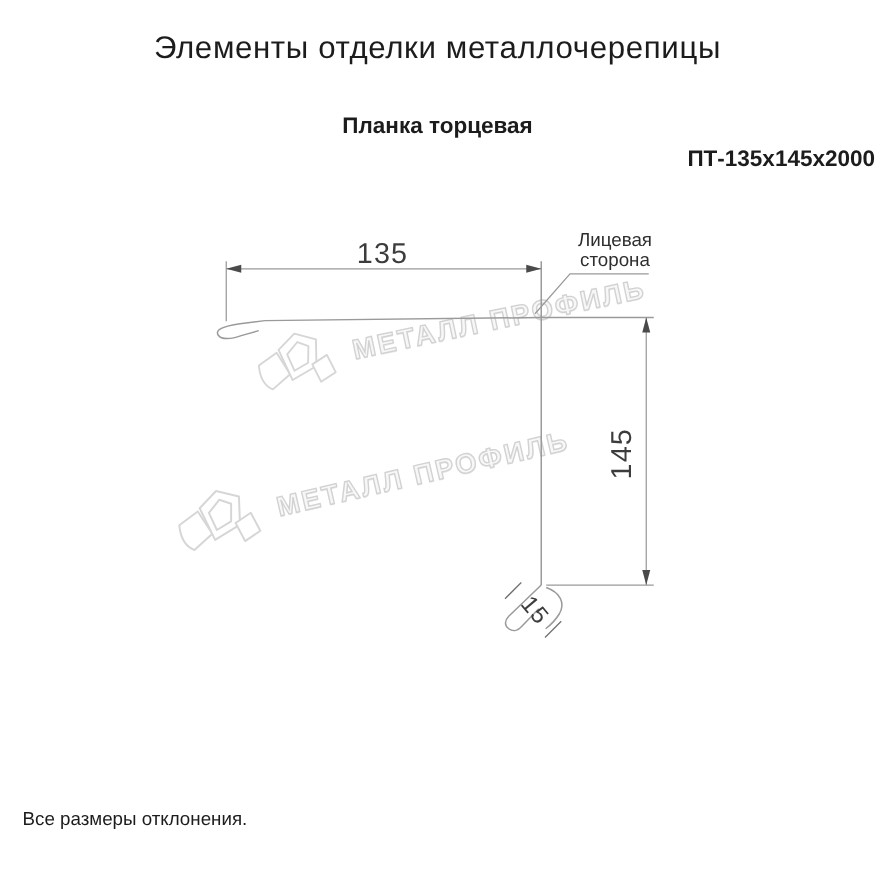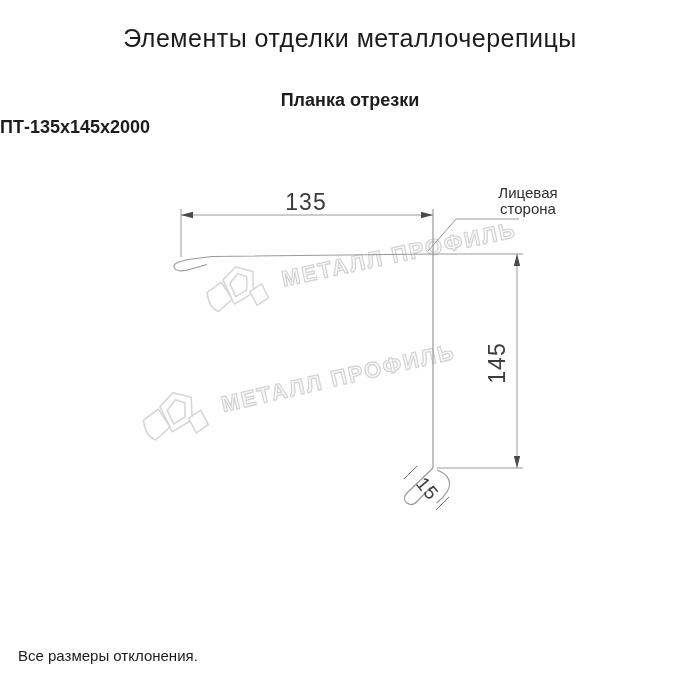--- a/index.html
+++ b/index.html
@@ -13,21 +13,21 @@
   .page-title{
     position:absolute;top:24px;left:0;width:700px;
     text-align:center;font-size:25px;letter-spacing:0.5px;color:#1c1c1c;
   }
   .product-name{
     position:absolute;top:90px;left:0;width:700px;
     text-align:center;font-size:18px;font-weight:bold;color:#1c1c1c;
   }
   .product-code{
     position:absolute;top:117px;left:0;width:700px;
-    text-align:left;font-size:18px;font-weight:bold;color:#1c1c1c;
+    text-align:right;font-size:18px;font-weight:bold;color:#1c1c1c;
   }
   
   .watermark{
     position:absolute;display:flex;align-items:center;gap:10px;
     z-index:1;white-space:nowrap;pointer-events:none;
   }
   .watermark .wm-text{
     font-size:22px;font-weight:bold;letter-spacing:2px;
     color:#f7f7f7;
     -webkit-text-stroke:1.1px #d2d2d2;
@@ -40,33 +40,33 @@
   .dim-label{
     position:absolute;z-index:3;color:#3c3c3c;
     display:flex;align-items:center;justify-content:center;
     font-size:23px;letter-spacing:1px;
   }
   #dim135{left:276px;top:188px;width:60px;height:28px;}
   #dim145{left:467px;top:349px;width:60px;height:28px;transform:rotate(-90deg);}
   #dim15{left:402px;top:475px;width:50px;height:28px;font-size:19px;transform:rotate(50deg);}
   .face-label{
     position:absolute;z-index:3;left:456px;top:185px;width:72px;
-    text-align:center;font-size:15px;line-height:16px;color:#2e2e2e;margin-left:36px;
+    text-align:center;font-size:15px;line-height:16px;color:#2e2e2e;
   }
   
   .footer{
     position:absolute;left:18px;top:646px;z-index:3;
     font-size:15px;line-height:20px;color:#1c1c1c;
   }
 </style>
 </head>
 <body>
 
 <div class="page-title">Элементы отделки металлочерепицы</div>
-<div class="product-name">Планка отрезки</div>
+<div class="product-name">Планка торцевая</div>
 <div class="product-code">ПТ-135х145х2000</div>
 
 <div class="watermark wm-upper">
   <span>
     <svg width="74" height="58" viewBox="0 0 74 58">
       <g fill="#ffffff" stroke="#d6d6d6" stroke-width="1.5" stroke-linejoin="round">
         <path d="M8 28 L24 21 L31 40 L15 49 Q6 43 8 28 Z"></path>
         <path d="M26 19 L41 9 L57 17 L53 38 L32 45 Z"></path>
         <path d="M32 24 L42 16 L50 21 L47 34 L35 38 Z"></path>
         <path d="M50 36 L63 31 L67 46 L54 51 Z"></path>

